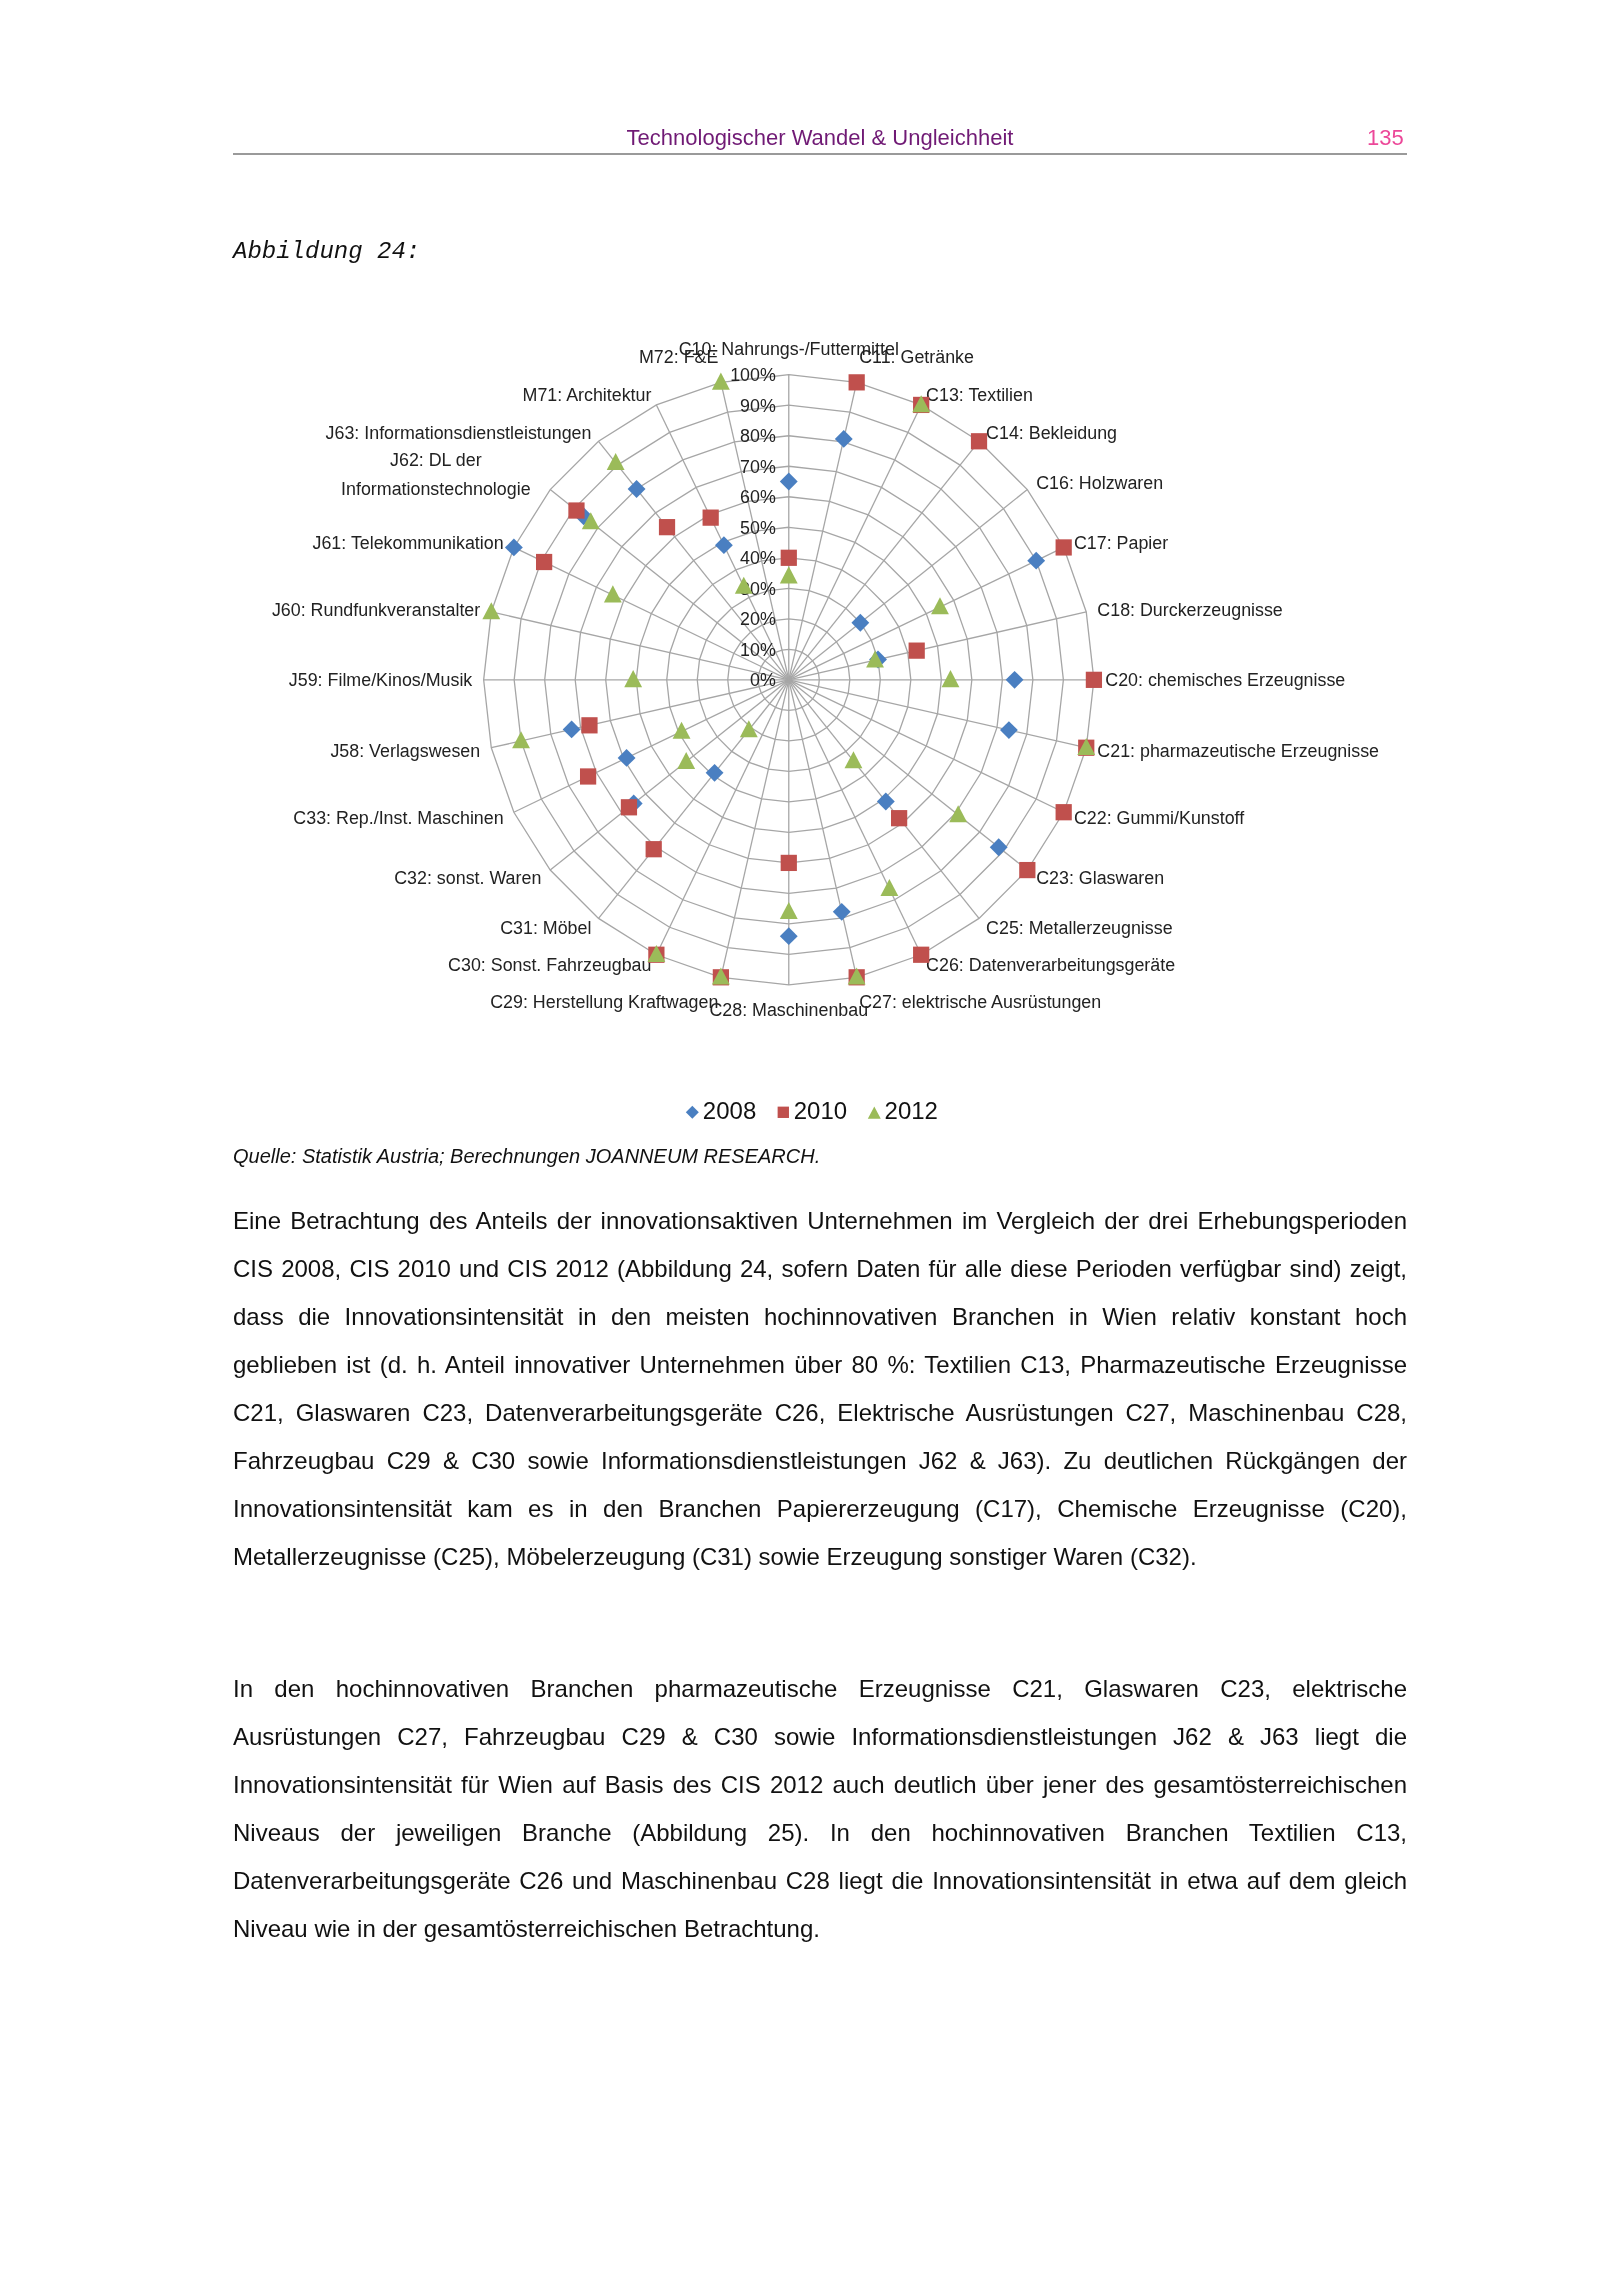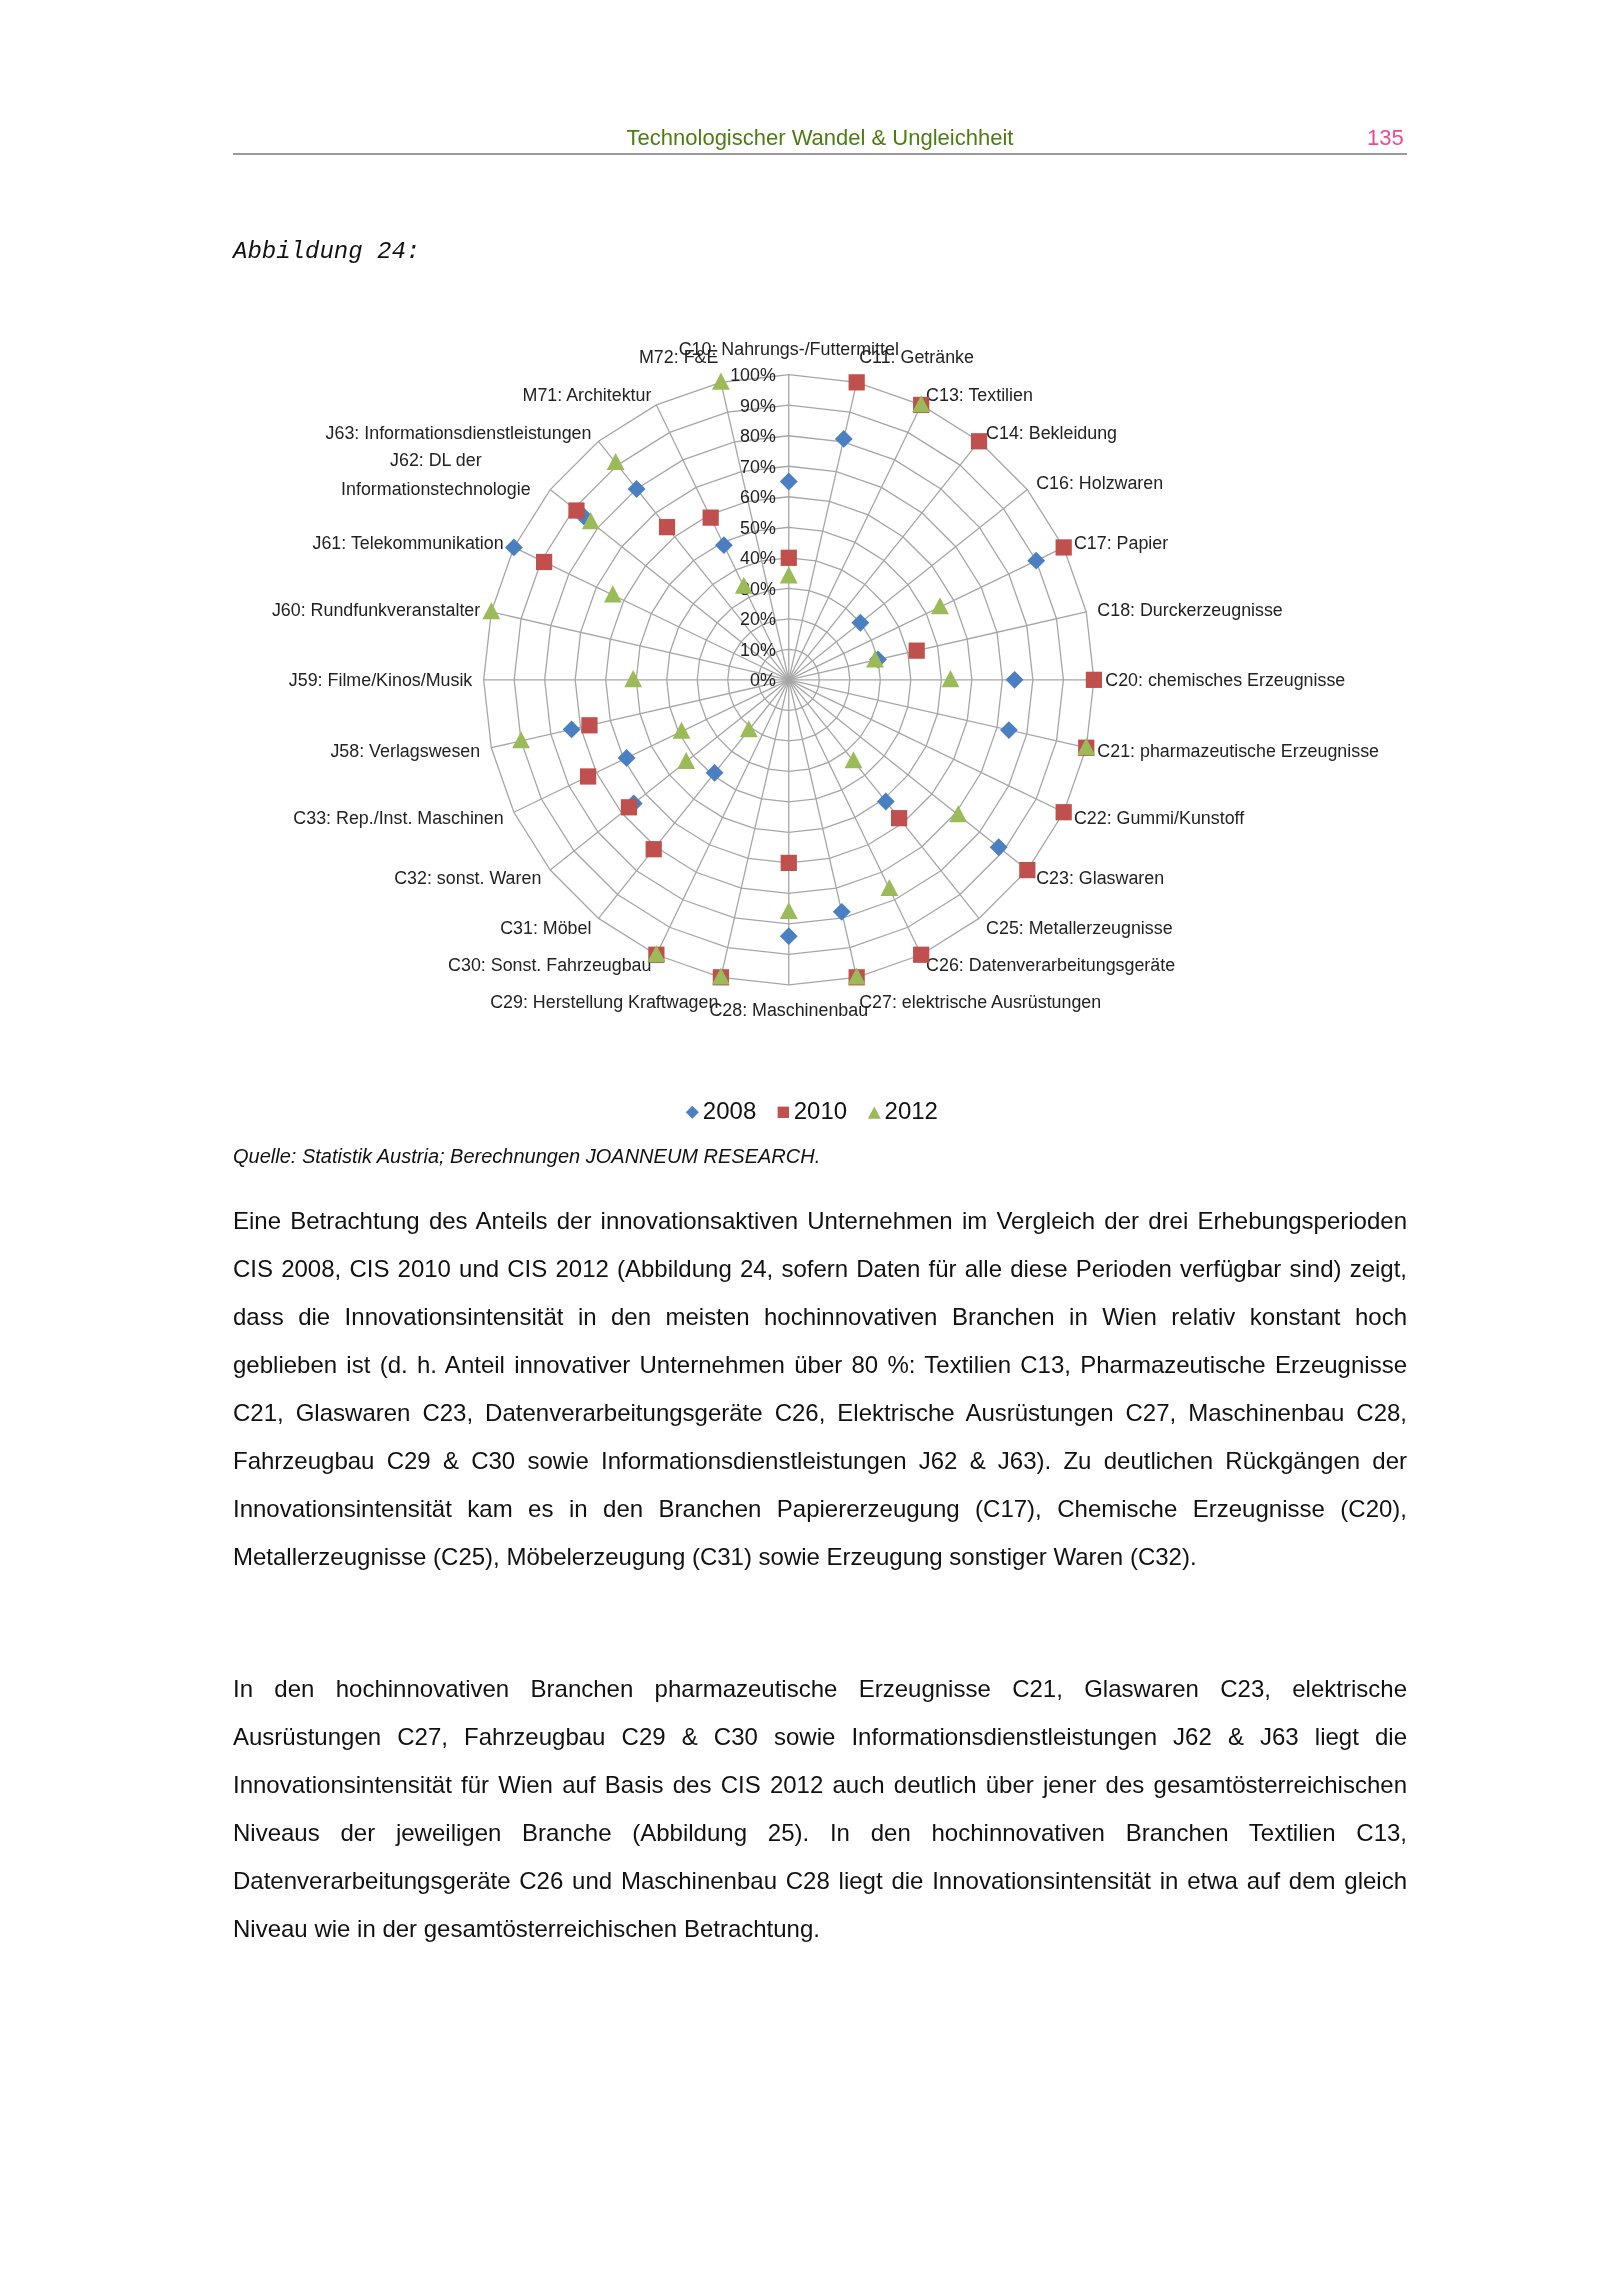--- a/index.html
+++ b/index.html
@@ -1,18 +1,18 @@
 <!DOCTYPE html>
 <html style="font-size:13px"><head>
 <meta charset="utf-8">
 <style>
   html,body{margin:0;padding:0;background:#fff;}
   body{width:1623px;height:2295px;position:relative;font-family:"Liberation Sans",sans-serif;color:#111;}
   .header{position:absolute;left:233px;top:122px;width:1174px;height:31px;border-bottom:2.4px solid #9a9a9a;}
-  .header .title{position:absolute;left:0;right:0;text-align:center;top:3.2px;font-size:22px;color:#4d7c0f;}
+  .header .title{position:absolute;left:0;right:0;text-align:center;top:3.2px;font-size:22px;color:#701a75;}
   .header .pageno{position:absolute;right:3.2px;top:3.2px;font-size:22px;color:#ec4899;}
   .caption{position:absolute;left:233px;top:231px;width:1174px;font-size:24px;font-style:italic;line-height:41px;}
   .caption .lbl{position:absolute;left:0;top:0;font-family:Liberation Mono, monospace;}
   .caption .txt{margin-left:157px;text-align:justify;text-align-last:left;}
   #chart{position:absolute;left:0;top:325px;width:1623px;height:747px;}
   #chart text{font-family:"Liberation Sans",sans-serif;}
   .legend{position:absolute;left:0;width:1623px;top:1097px;text-align:center;font-size:24px;}
   .legend span.item{display:inline-block;margin:0 6.5px;}
   .legend .sym{display:inline-block;vertical-align:middle;margin-right:3.2px;}
   .source{position:absolute;left:233px;top:1145px;font-size:20px;font-style:italic;}

